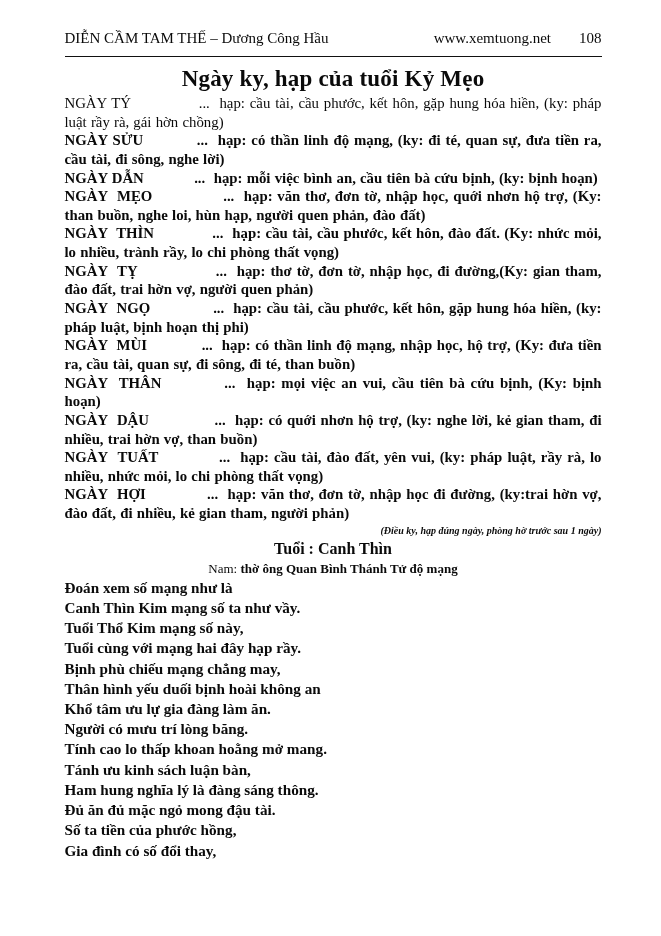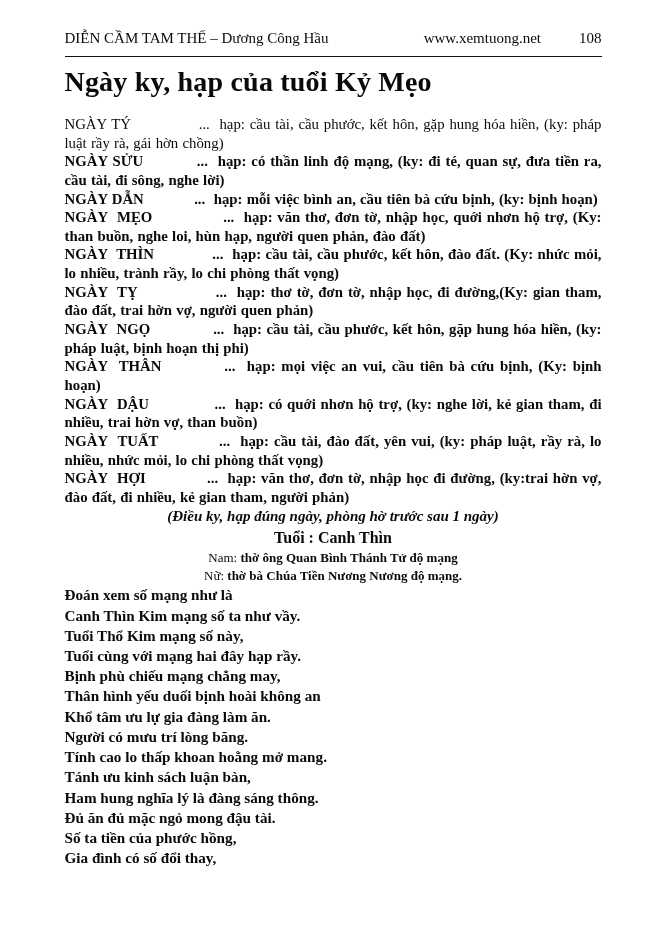--- a/index.html
+++ b/index.html
@@ -24,43 +24,44 @@
     display: flex;
     align-items: baseline;
     justify-content: space-between;
     font-size: 15px;
     padding-bottom: 9px;
     border-bottom: 1.5px solid #111111;
   }
   .running-header .right-group {
     display: flex;
     align-items: baseline;
-    gap: 38px;
+    gap: 28px;
   }
   
   .kyhap-title {
-    font-size: 28px;
+    text-align: center;
+    font-size: 23px;
     font-weight: 700;
-    margin: 9px 0 17px 0;
+    margin: 9px 0 2px 0;
     letter-spacing: 0.2px;
   }
   .entries { margin: 0; }
   .entry {
     margin: 0;
     font-size: 14.8px;
     line-height: 1.26;
     font-weight: 700;
     text-align: justify;
     white-space: pre-wrap;
     word-spacing: 0.5px;
   }
   .entry.regular { font-weight: 400; }
   .kyhap-note {
-    text-align: center;
-    font-size: 15px;
+    text-align: right;
+    font-size: 10px;
     font-weight: 700;
     font-style: italic;
     margin: 2px 0 0 0;
   }
   
   .tuoi-title {
     text-align: center;
     font-size: 16px;
     font-weight: 700;
     margin: 4px 0 2px 0;
@@ -104,32 +105,32 @@
   <h1 class="kyhap-title">Ngày ky, hạp của tuổi Kỷ Mẹo</h1>
 
   <div class="entries">
     <p class="entry regular">NGÀY TÝ              ...  hạp: cầu tài, cầu phước, kết hôn, gặp hung hóa hiền, (ky: pháp luật rầy rà, gái hờn chồng)</p>
     <p class="entry">NGÀY SỬU           ...  hạp: có thần linh độ mạng, (ky: đi té, quan sự, đưa tiền ra, cầu tài, đi sông, nghe lời)</p>
     <p class="entry">NGÀY DẪN            ...  hạp: mỗi việc bình an, cầu tiên bà cứu bịnh, (ky: bịnh hoạn)</p>
     <p class="entry">NGÀY  MẸO               ...  hạp: văn thơ, đơn tờ, nhập học, quới nhơn hộ trợ, (Ky: than buồn, nghe loi, hùn hạp, người quen phản, đào đất)</p>
     <p class="entry">NGÀY  THÌN             ...  hạp: cầu tài, cầu phước, kết hôn, đào đất. (Ky: nhức mỏi, lo nhiều, trành rầy, lo chi phòng thất vọng)</p>
     <p class="entry">NGÀY  TỴ                ...  hạp: thơ tờ, đơn tờ, nhập học, đi đường,(Ky: gian tham, đào đất, trai hờn vợ, người quen phản)</p>
     <p class="entry">NGÀY  NGỌ              ...  hạp: cầu tài, cầu phước, kết hôn, gặp hung hóa hiền, (ky: pháp luật, bịnh hoạn thị phi)</p>
+    <p class="entry">NGÀY  MÙI            ...  hạp: có thần linh độ mạng, nhập học, hộ trợ, (Ky: đưa tiền ra, cầu tài, quan sự, đi sông, đi té, than buồn)</p>
     <p class="entry">NGÀY  THÂN           ...  hạp: mọi việc an vui, cầu tiên bà cứu bịnh, (Ky: bịnh hoạn)</p>
     <p class="entry">NGÀY  DẬU              ...  hạp: có quới nhơn hộ trợ, (ky: nghe lời, kẻ gian tham, đi nhiều, trai hờn vợ, than buồn)</p>
     <p class="entry">NGÀY  TUẤT            ...  hạp: cầu tài, đào đất, yên vui, (ky: pháp luật, rầy rà, lo nhiều, nhức mỏi, lo chi phòng thất vọng)</p>
     <p class="entry">NGÀY  HỢI             ...  hạp: văn thơ, đơn tờ, nhập học đi đường, (ky:trai hờn vợ, đào đất, đi nhiều, kẻ gian tham, người phản)</p>
   </div>
 
   <p class="kyhap-note">(Điều ky, hạp đúng ngày, phòng hờ trước sau 1 ngày)</p>
 
   <h2 class="tuoi-title">Tuổi : Canh Thìn</h2>
 
   <p class="deity-line"><span class="label">Nam:</span> <span class="value">thờ ông Quan Bình Thánh Tử độ mạng</span></p>
-  <p class="deity-line"><span class="label">Nữ:</span> <span class="value">thờ bà Chúa Tiền Nương Nương độ mạng.</span></p>
 
   <div class="poem">
     <p class="poem-line">Đoán xem số mạng như là</p>
     <p class="poem-line">Canh Thìn Kim mạng số ta như vầy.</p>
     <p class="poem-line">Tuổi Thổ Kim mạng số này,</p>
     <p class="poem-line">Tuổi cùng với mạng hai đây hạp rầy.</p>
     <p class="poem-line">Bịnh phù chiếu mạng chẳng may,</p>
     <p class="poem-line">Thân hình yếu duối bịnh hoài không an</p>
     <p class="poem-line">Khổ tâm ưu lự gia đàng làm ăn.</p>
     <p class="poem-line">Người có mưu trí lòng băng.</p>

